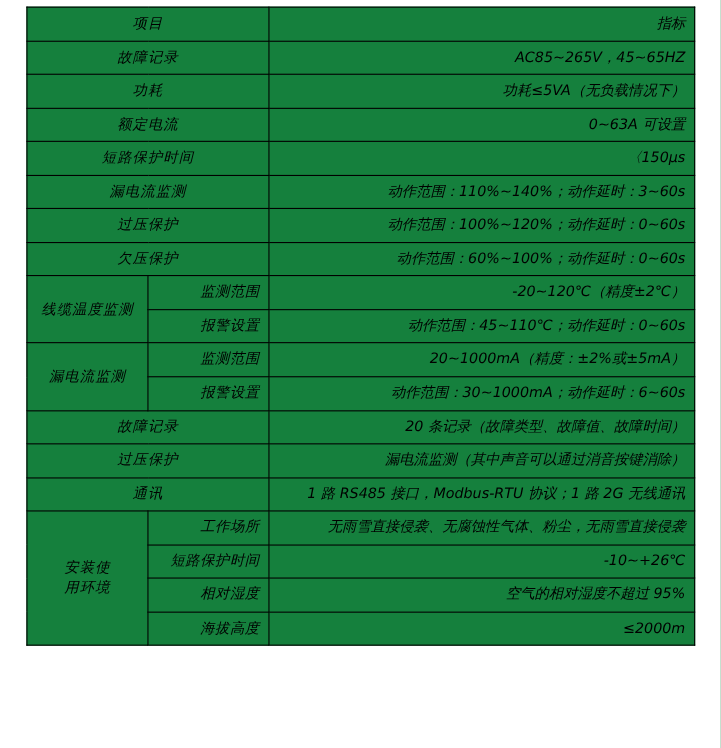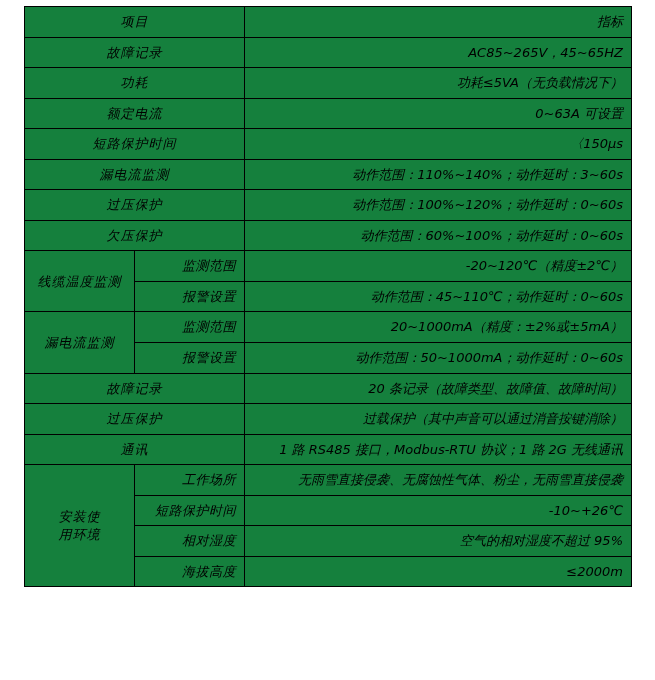--- a/index.html
+++ b/index.html
@@ -107,31 +107,31 @@
       <td class="c-value">动作范围：45~110℃；动作延时：0~60s</td>
     </tr>
 
     <tr>
       <td class="c-label" rowspan="2">漏电流监测</td>
       <td class="c-sub">监测范围</td>
       <td class="c-value">20~1000mA（精度：±2%或±5mA）</td>
     </tr>
     <tr>
       <td class="c-sub">报警设置</td>
-      <td class="c-value">动作范围：50~1000mA；动作延时：0~60s</td>
+      <td class="c-value">动作范围：30~1000mA；动作延时：6~60s</td>
     </tr>
 
     <tr>
       <td class="c-label" colspan="2">故障记录</td>
       <td class="c-value">20 条记录（故障类型、故障值、故障时间）</td>
     </tr>
 
     <tr>
       <td class="c-label" colspan="2">过压保护</td>
-      <td class="c-value">过载保护（其中声音可以通过消音按键消除）</td>
+      <td class="c-value">漏电流监测（其中声音可以通过消音按键消除）</td>
     </tr>
 
     <tr>
       <td class="c-label" colspan="2">通讯</td>
       <td class="c-value">1 路 RS485 接口，Modbus-RTU 协议；1 路 2G 无线通讯</td>
     </tr>
 
     <tr>
       <td class="c-label" rowspan="4" style="white-space: pre-line;">安装使
 用环境</td>

